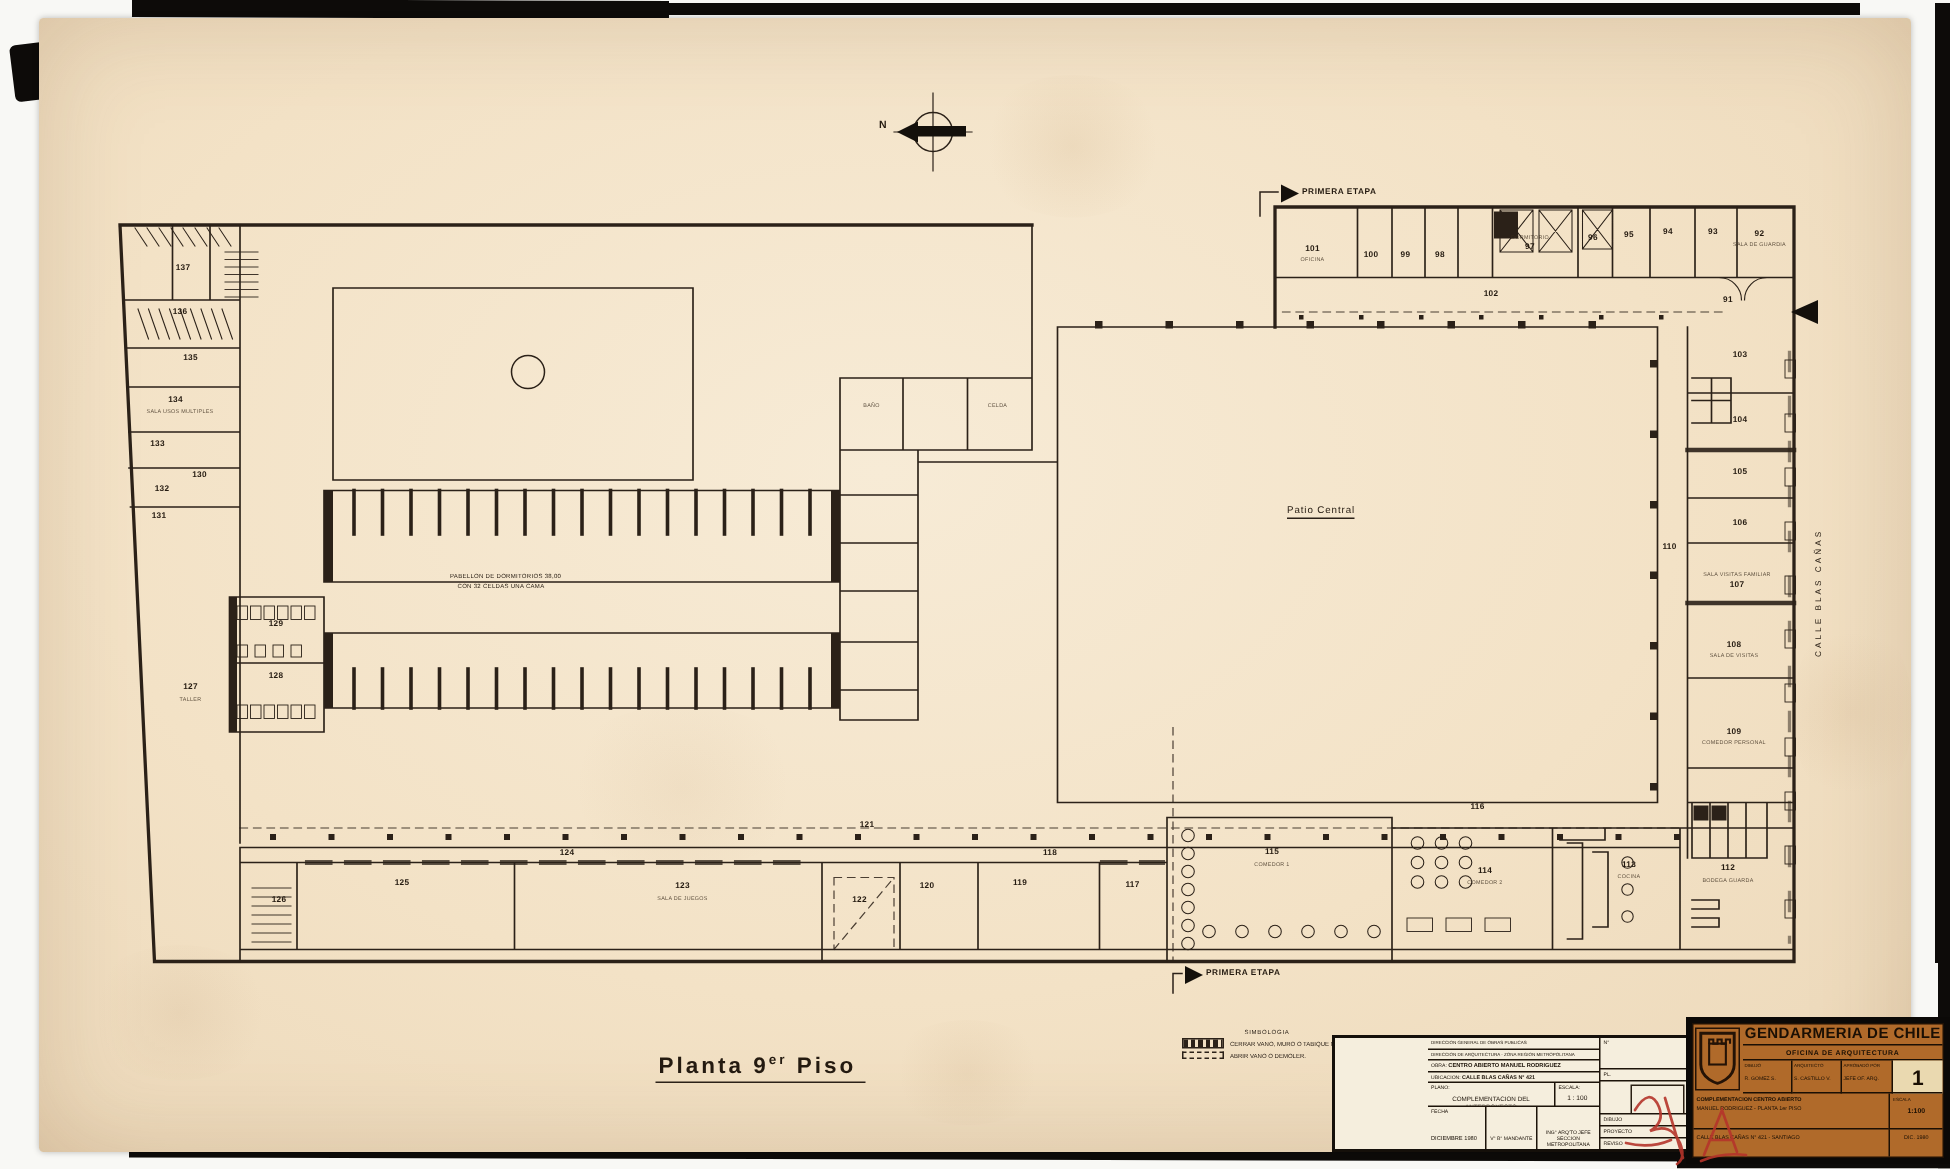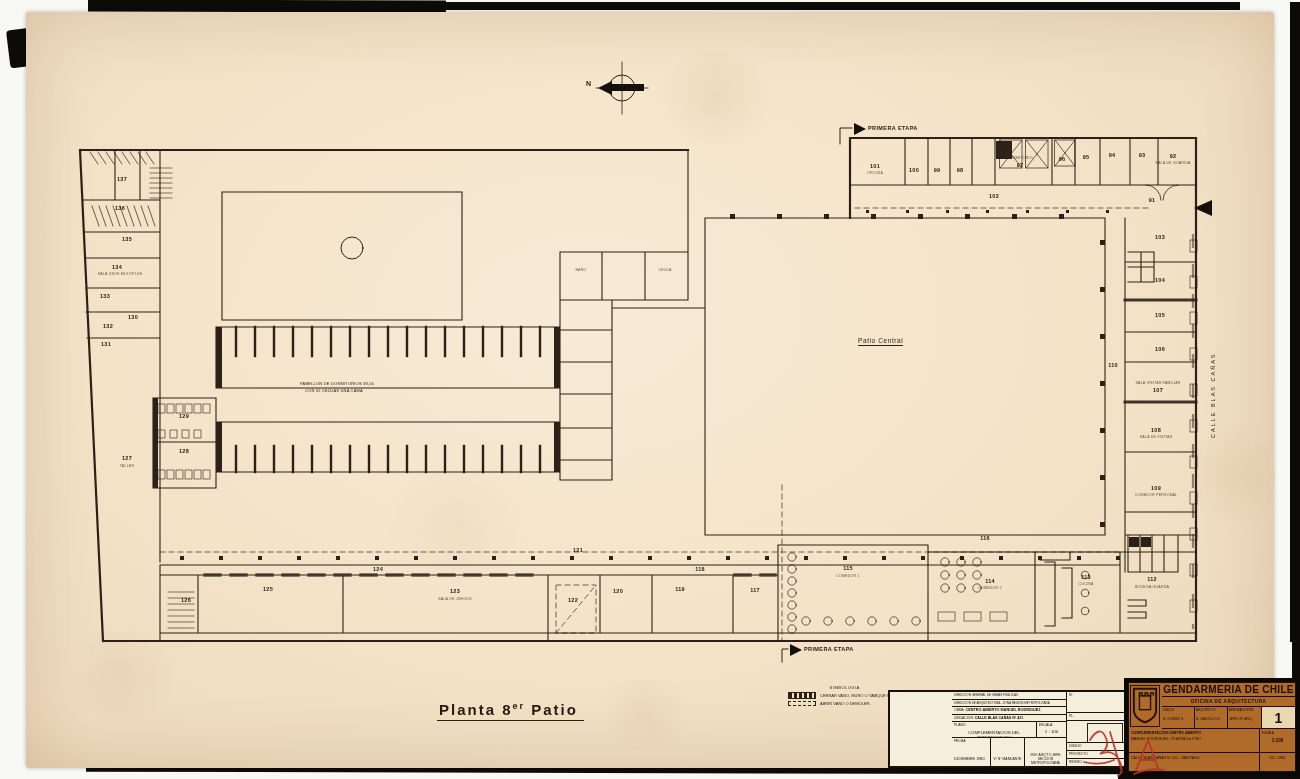--- a/index.html
+++ b/index.html
@@ -358,21 +358,21 @@
       <span class="room-sub" style="left: 1173px; top: 164px;">SALA DE GUARDIA</span>
       <span class="room-sub" style="left: 1158px; top: 384px;">SALA VISITAS FAMILIAR</span>
       <span class="room-sub" style="left: 1156px; top: 438px;">SALA DE VISITAS</span>
       <span class="room-sub" style="left: 1156px; top: 496px;">COMEDOR PERSONAL</span>
       <span class="room-sub" style="left: 581px; top: 271px;">BAÑO</span>
       <span class="room-sub" style="left: 665px; top: 271px;">CELDA</span>
       <span class="room-sub" style="left: 120px; top: 275px;">SALA USOS MULTIPLES</span>
     </div>
 
   <div class="lbl title" style="left:437px;top:701px;">
-    <span>Planta 8</span><sup>er</sup><span> Patio</span>
+    <span>Planta 9</span><sup>er</sup><span> Piso</span>
   </div>
   <div class="lbl patio" style="left:858px;top:337px;">Patio Central</div>
   <div class="lbl street" style="left:1210px;top:328px;height:110px;">CALLE  BLAS  CAÑAS</div>
   <div class="lbl t5" style="left:868px;top:125px;">PRIMERA ETAPA</div>
   <div class="lbl t5" style="left:804px;top:646px;">PRIMERA ETAPA</div>
   <div class="lbl north-n" style="left:586px;top:80px;">N</div>
   <div class="lbl tiny" style="left:300px;top:381px;">PABELLON DE DORMITORIOS 38,00</div>
   <div class="lbl tiny" style="left:305px;top:388px;">CON 32 CELDAS UNA CAMA</div>
 
   <div class="legend">

